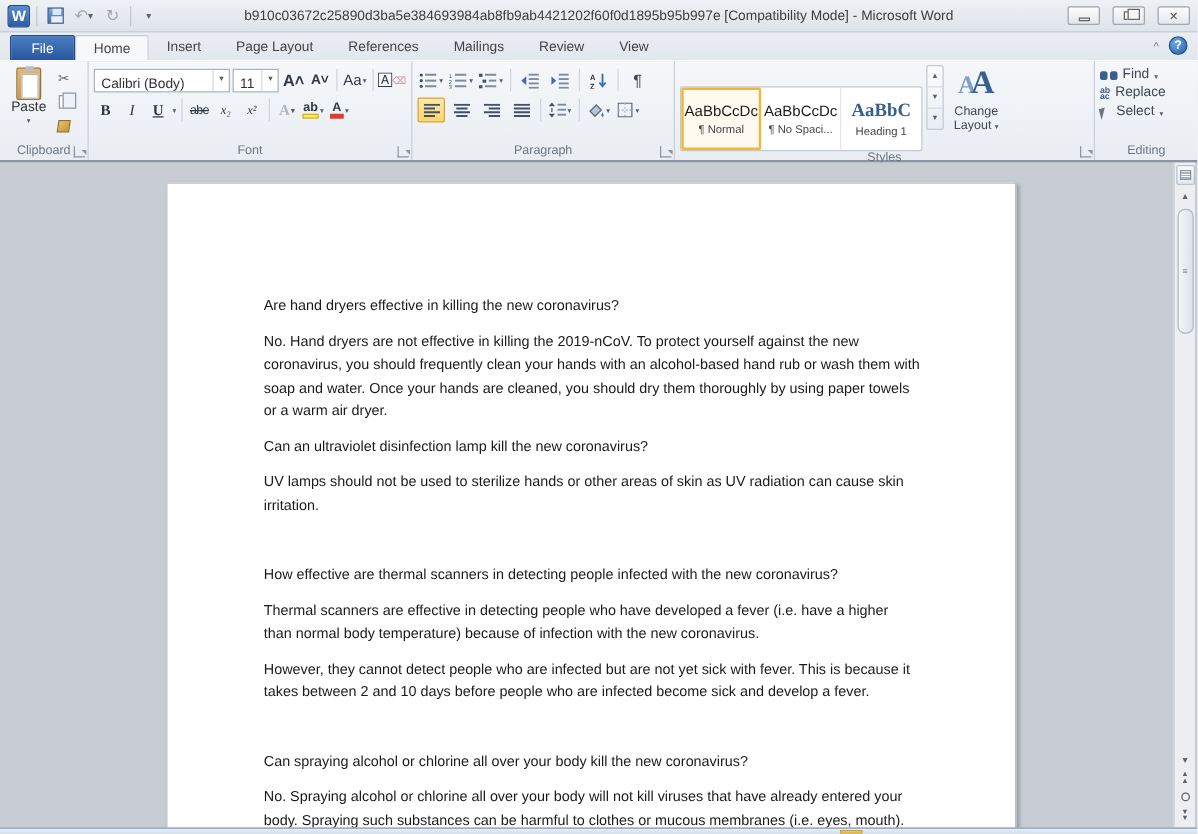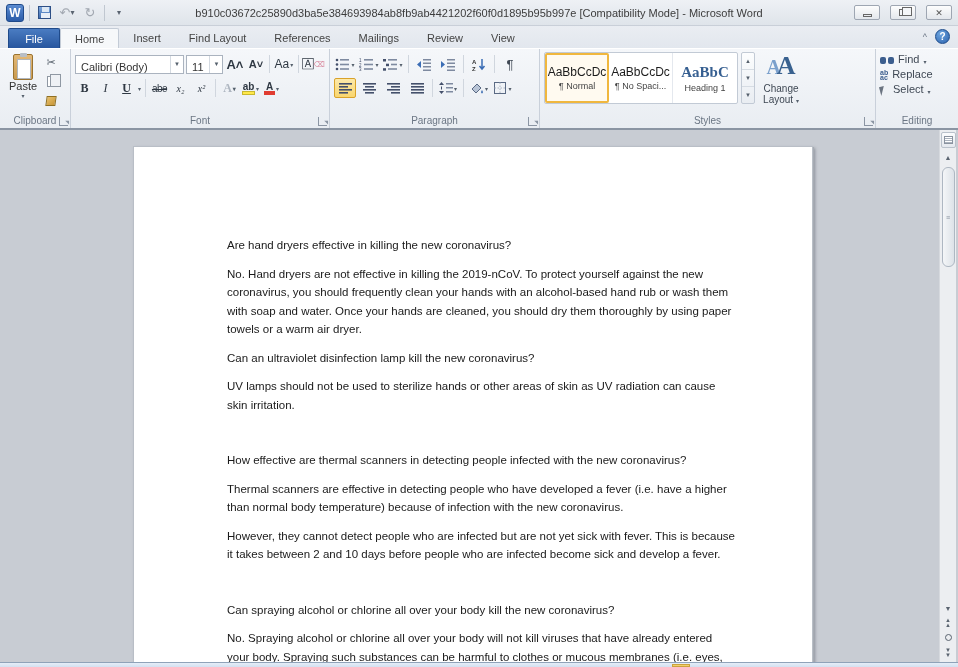--- a/index.html
+++ b/index.html
@@ -80,21 +80,21 @@
   .serifI { font-family:"Liberation Serif",serif; font-style:italic; }
 
   
   .pbtn { width:22px; height:20px; display:flex; align-items:center; justify-content:center; color:#3f4854; }
   .pbtn.active { background:linear-gradient(#fde9a9,#f9d66f); border:1px solid #d9a22a; border-radius:2px; }
   .pbtn .dd { font-size:6px; color:#55606c; margin-left:1px; }
   .pil { font-size:13px; color:#3f4854; }
 
   
   .styles-body { display:flex; align-items:flex-start; gap:3px; }
-  .gallery { display:flex; background:#fff; border:1px solid #c2cad5; border-radius:2px; height:52px; }
+  .gallery { display:flex; background:#fff; border:1px solid #c2cad5; border-radius:2px; height:52px;margin-top:17px; }
   .stylecard { width:64px; height:50px; display:flex; flex-direction:column; align-items:center; justify-content:center; gap:2px; border-right:1px solid #e4e8ee; }
   .stylecard:last-child { border-right:none; }
   .stylecard.selected { border:2px solid #f0b73e; background:#fffaf0; border-radius:2px; height:50px; }
   .prev-normal { font-size:12px; color:#1c1c1c; }
   .prev-h1 { font-size:15px; font-family:"Liberation Serif",serif; font-weight:bold; color:#365f91; }
   .prev-h2 { font-size:14px; font-family:"Liberation Serif",serif; font-weight:bold; color:#4f81bd; }
   .style-name { font-size:9px; color:#444; }
   .gal-scroll { display:flex; flex-direction:column; width:14px; height:52px; border:1px solid #c2cad5; border-radius:2px; background:linear-gradient(#fcfdfe,#e9edf2); }
   .gal-scroll div { flex:1; display:flex; align-items:center; justify-content:center; font-size:6px; color:#55606c; border-bottom:1px solid #d6dce3; }
   .gal-scroll div:last-child { border-bottom:none; }
@@ -111,21 +111,21 @@
   .binoc::before { left:0; } .binoc::after { right:0; }
   .rep-icon { font-size:7px; line-height:5px; color:#3c5e8e; font-weight:bold; }
   .cursor-icon { width:0; height:0; border-left:5px solid #6b7481; border-right:4px solid transparent; border-bottom:9px solid transparent; transform:rotate(-15deg); }
   .dd6 { font-size:6px; color:#55606c; }
 
   
   .docarea { flex:1; position:relative; background:#c8ccd3; overflow:hidden; }
   .page { position:absolute; left:133px; top:16px; width:680px; height:600px; background:#fff;
     box-shadow:1px 1px 0 #a6abb3, 2px 2px 3px rgba(90,95,105,.55); border:1px solid #b9bec6; }
   .pagetext { padding:89px 76px 0 77px; font-size:11.5px; line-height:18.5px; color:#1a1a1a; }
-  .pagetext p { margin:0 0 10px 16px; }
+  .pagetext p { margin:0 0 10px 0; }
   .pagetext p.gap { margin-top:37px; }
 
   
   .vscroll { position:absolute; right:2px; top:0; width:17px; bottom:0; background:#eceef1; border-left:1px solid #d6d9de; display:flex; flex-direction:column; align-items:center; }
   .ruler-btn { width:15px; height:16px; margin:2px 0 3px; background:linear-gradient(#fbfcfd,#e4e8ee); border:1px solid #b9c1cb; border-radius:2px;
     display:flex; align-items:center; justify-content:center; }
   .ruler-glyph { width:9px; height:8px; border:1px solid #8a93a0; background:repeating-linear-gradient(#fff 0 1px,#aab2bd 1px 2px); }
   .scr-arrow { width:15px; height:13px; display:flex; align-items:center; justify-content:center; font-size:7px; color:#5a6470; }
   .scr-track { flex:1; width:17px; position:relative; }
   .scr-thumb { position:absolute; left:2px; top:3px; width:13px; height:100px; background:linear-gradient(90deg,#f4f6f8,#dde2e8); border:1px solid #aeb7c2; border-radius:6px;
@@ -169,21 +169,21 @@
       <div class="winbtn">
           <span>✕</span>
         </div>
     </div>
   </div>
 
   <div class="tabrow">
     <div class="file-tab">File</div>
     <div class="tab active">Home</div>
     <div class="tab">Insert</div>
-    <div class="tab">Find Layout</div>
+    <div class="tab">Page Layout</div>
     <div class="tab">References</div>
     <div class="tab">Mailings</div>
     <div class="tab">Review</div>
     <div class="tab">View</div>
     <div class="tab-right">
       <span class="chev">^</span>
       <div class="help-btn">?</div>
     </div>
   </div>
 

